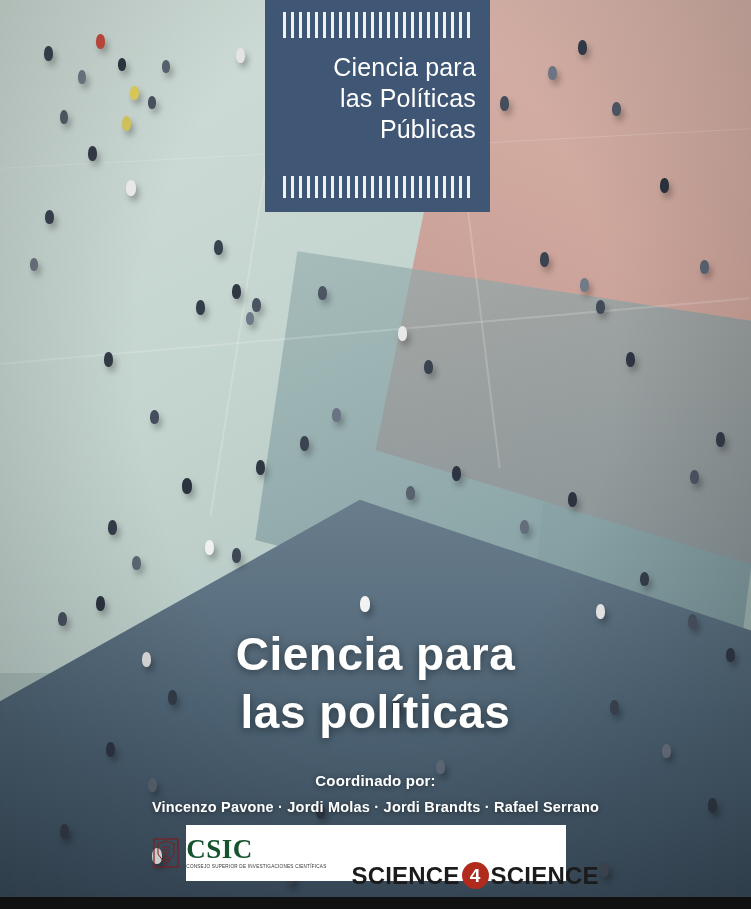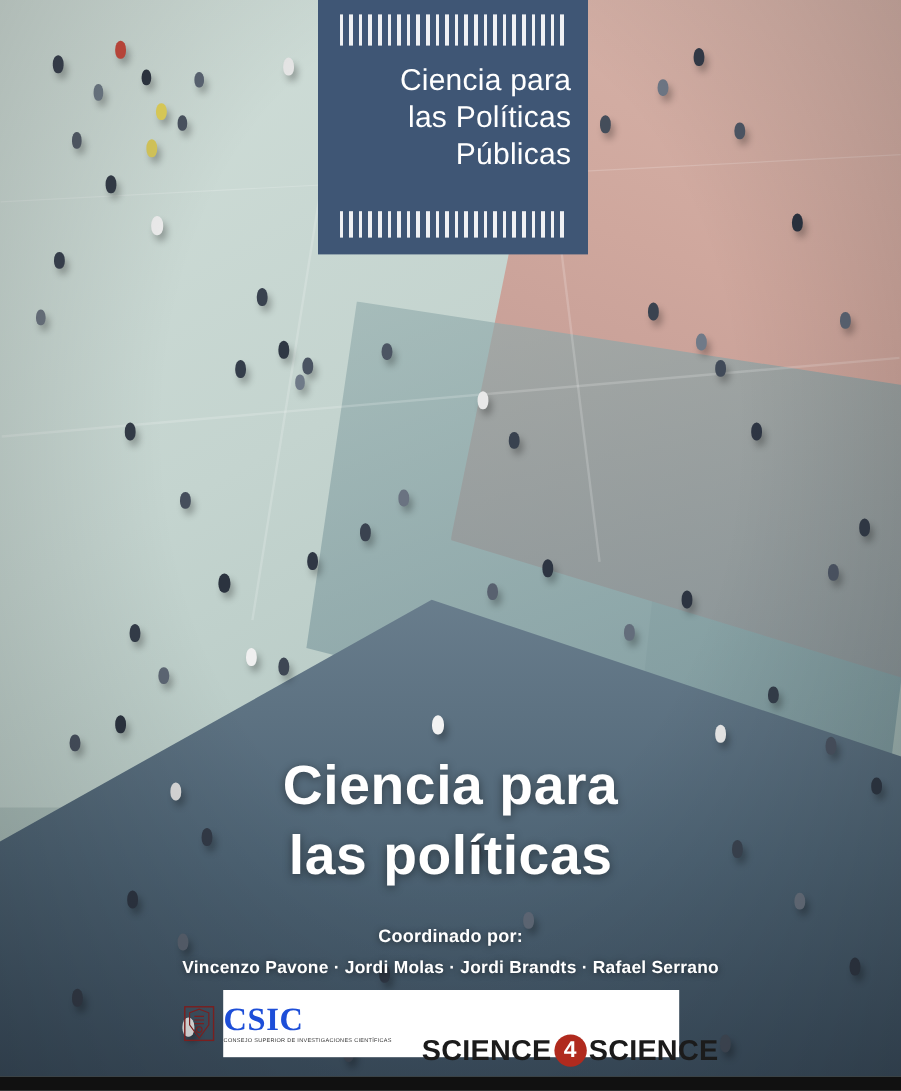--- a/index.html
+++ b/index.html
@@ -189,21 +189,21 @@
   .csic-text {
     display: flex;
     flex-direction: column;
     align-items: flex-start;
     line-height: 1;
   }
   .csic-word {
     font-size: 27px;
     font-weight: 700;
     letter-spacing: 0.5px;
-    color: #1d4ed8;
+    color: #14532d;
     font-family: "Liberation Serif", serif;
   }
   .csic-sub {
     font-size: 4.6px;
     letter-spacing: 0.25px;
     color: #333;
     margin-top: 2px;
     white-space: nowrap;
   }
   .divider-v {

